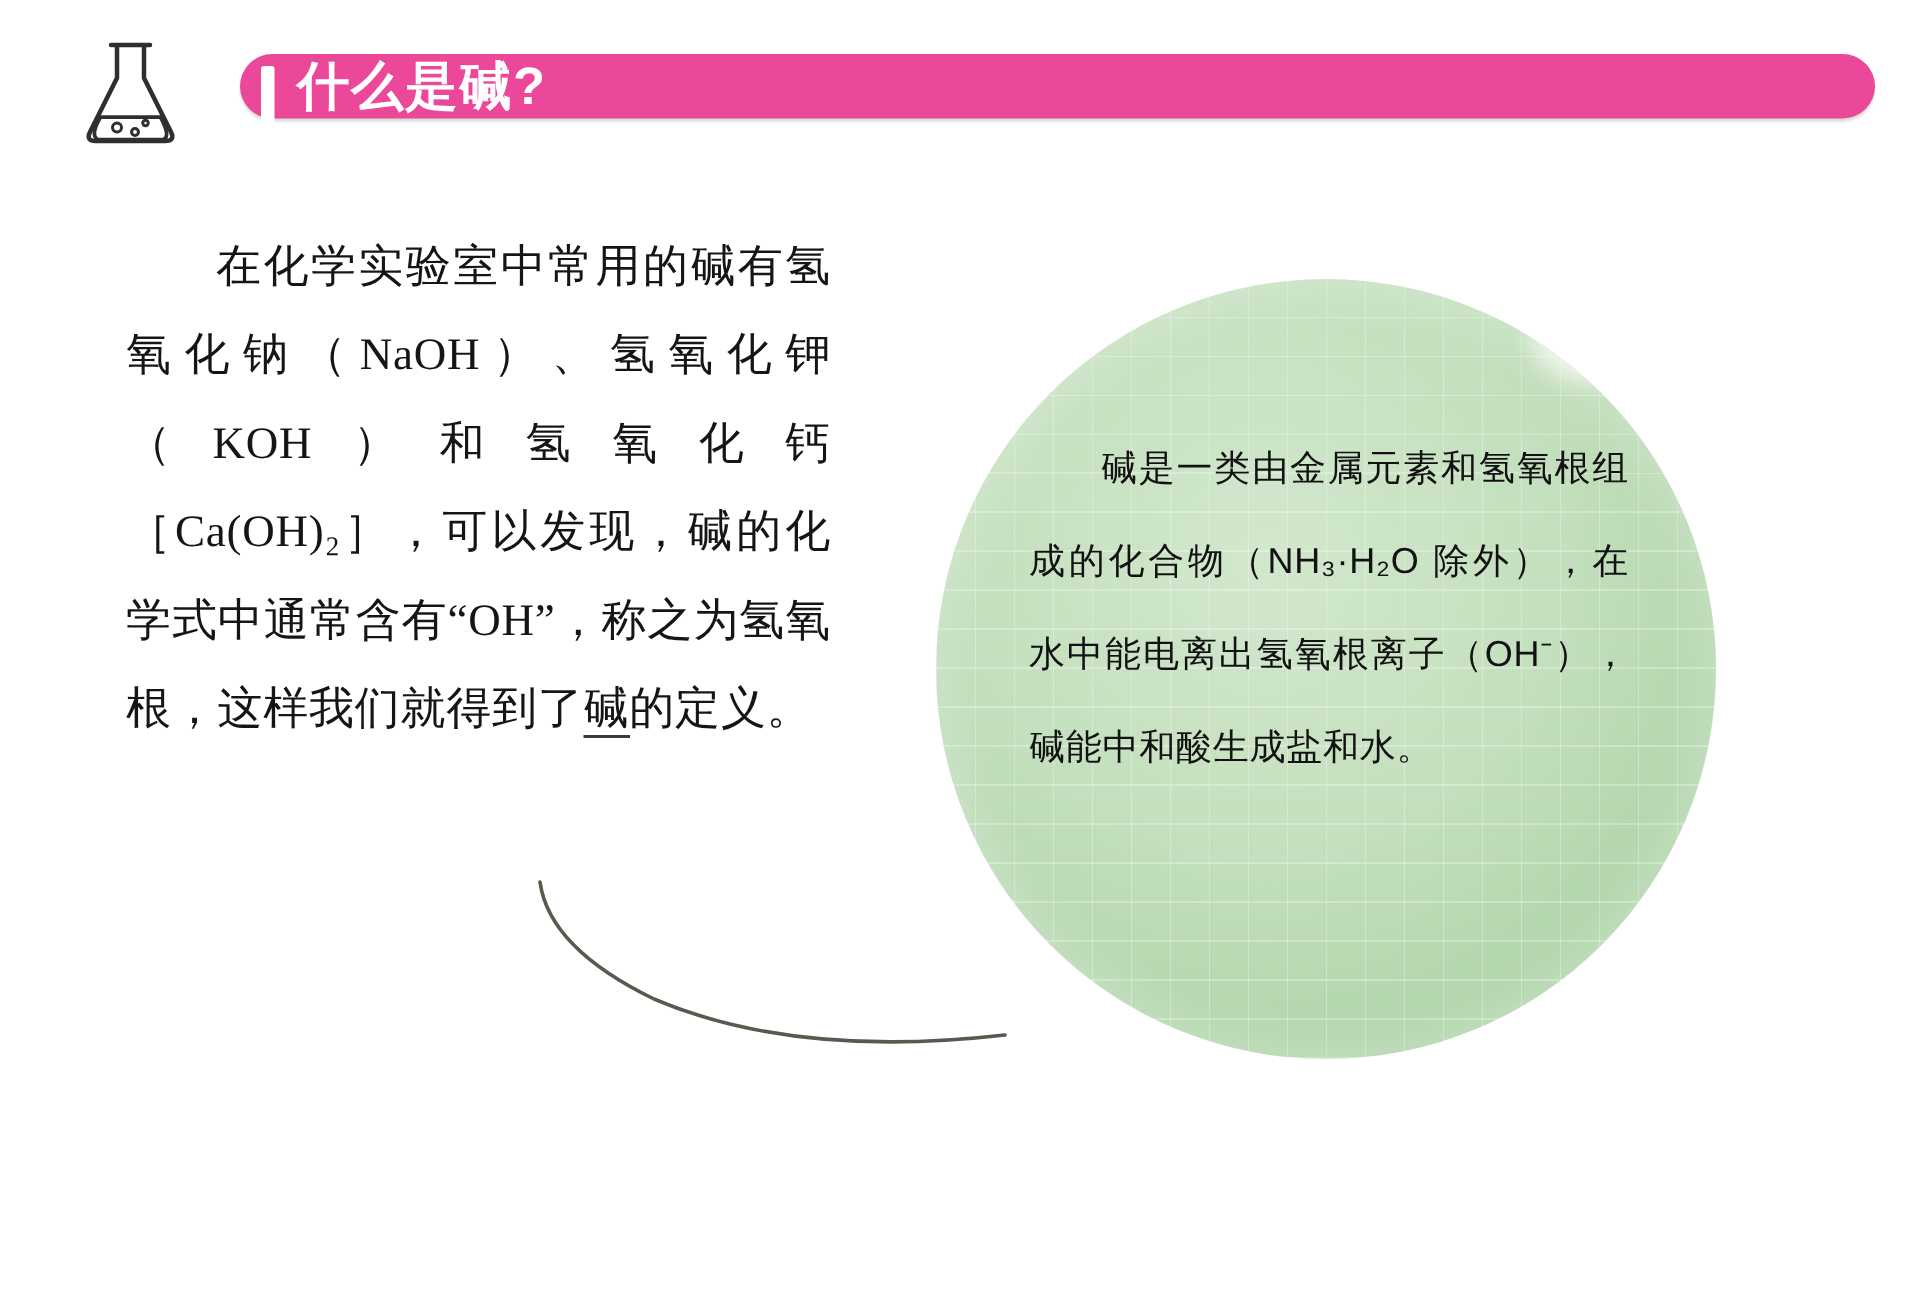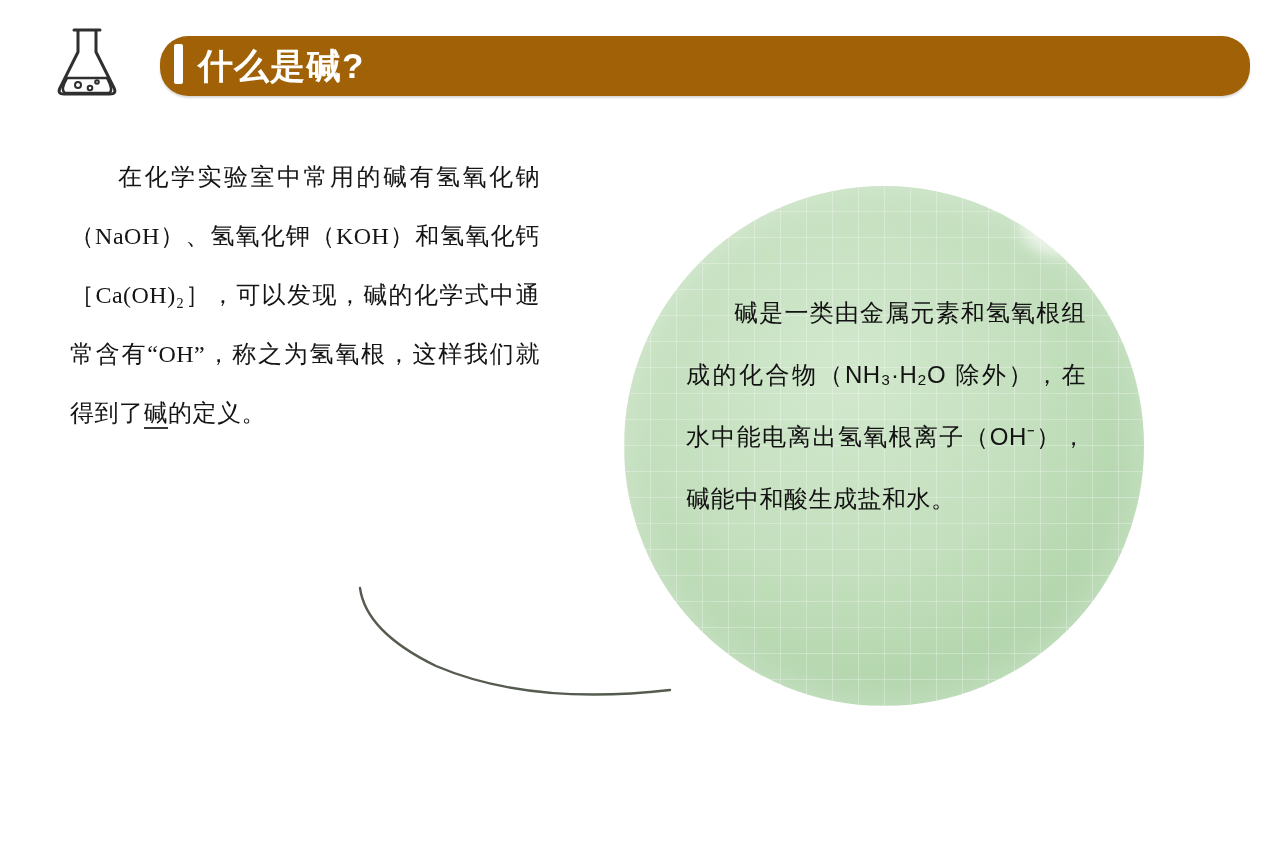--- a/index.html
+++ b/index.html
@@ -29,22 +29,22 @@
     left: 52px;
     top: 26px;
     width: 74px;
     height: 72px;
   }
   #title-bar {
     position: absolute;
     left: 160px;
     top: 36px;
     width: 1090px;
-    height: 60px;
-    background: #a16207;
+    height: 43px;
+    background: #ec4899;
     border-radius: 28px;
     box-shadow: 0 2px 2px rgba(0,0,0,0.15);
   }
   #title-bar::before {
     content: "";
     position: absolute;
     left: 14px;
     top: 8px;
     width: 9px;
     height: 40px;
@@ -60,25 +60,25 @@
     font-family: "Liberation Sans", sans-serif;
     font-weight: bold;
     font-size: 35px;
     letter-spacing: 1px;
     white-space: nowrap;
   }
 
   
   #left-text {
     position: absolute;
-    left: 70px;
+    left: 84px;
     top: 148px;
     width: 470px;
     font-family: "Liberation Serif", serif;
-    font-size: 24px;
+    font-size: 30px;
     line-height: 59px;
     letter-spacing: 0.5px;
     text-align: justify;
     text-indent: 2em;
     color: #151515;
   }
   #left-text .kw {
     border-bottom: 2px solid #3a3a3a;
     padding-bottom: 1px;
   }

